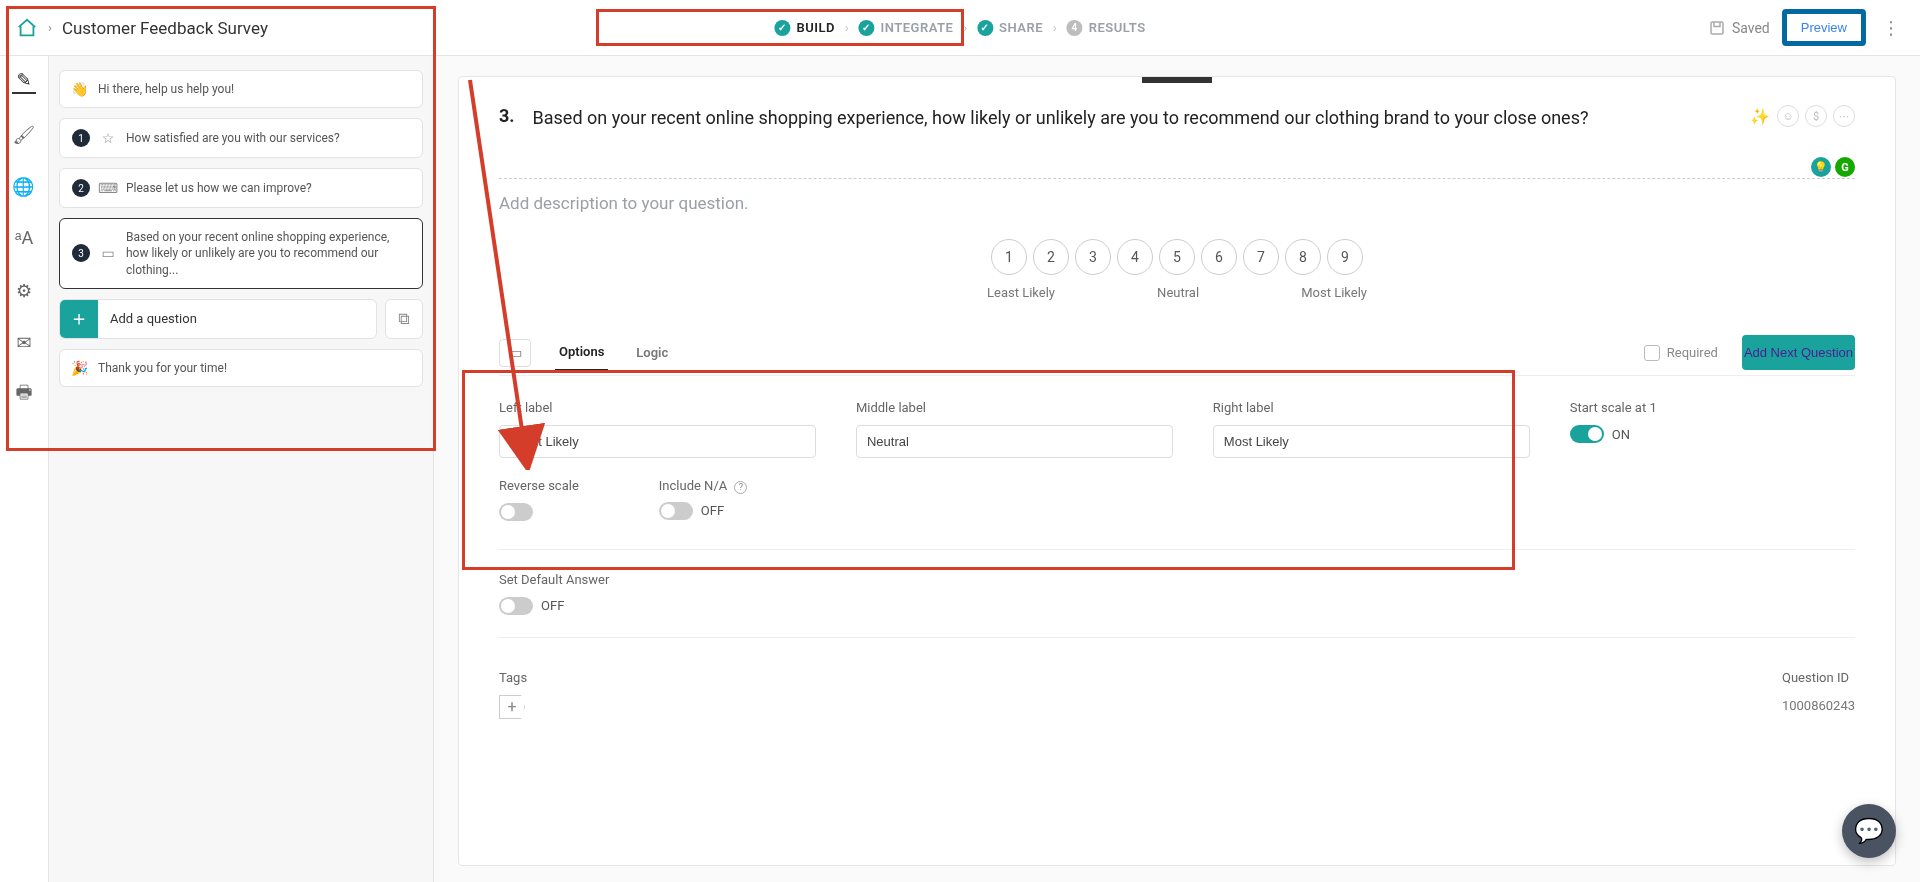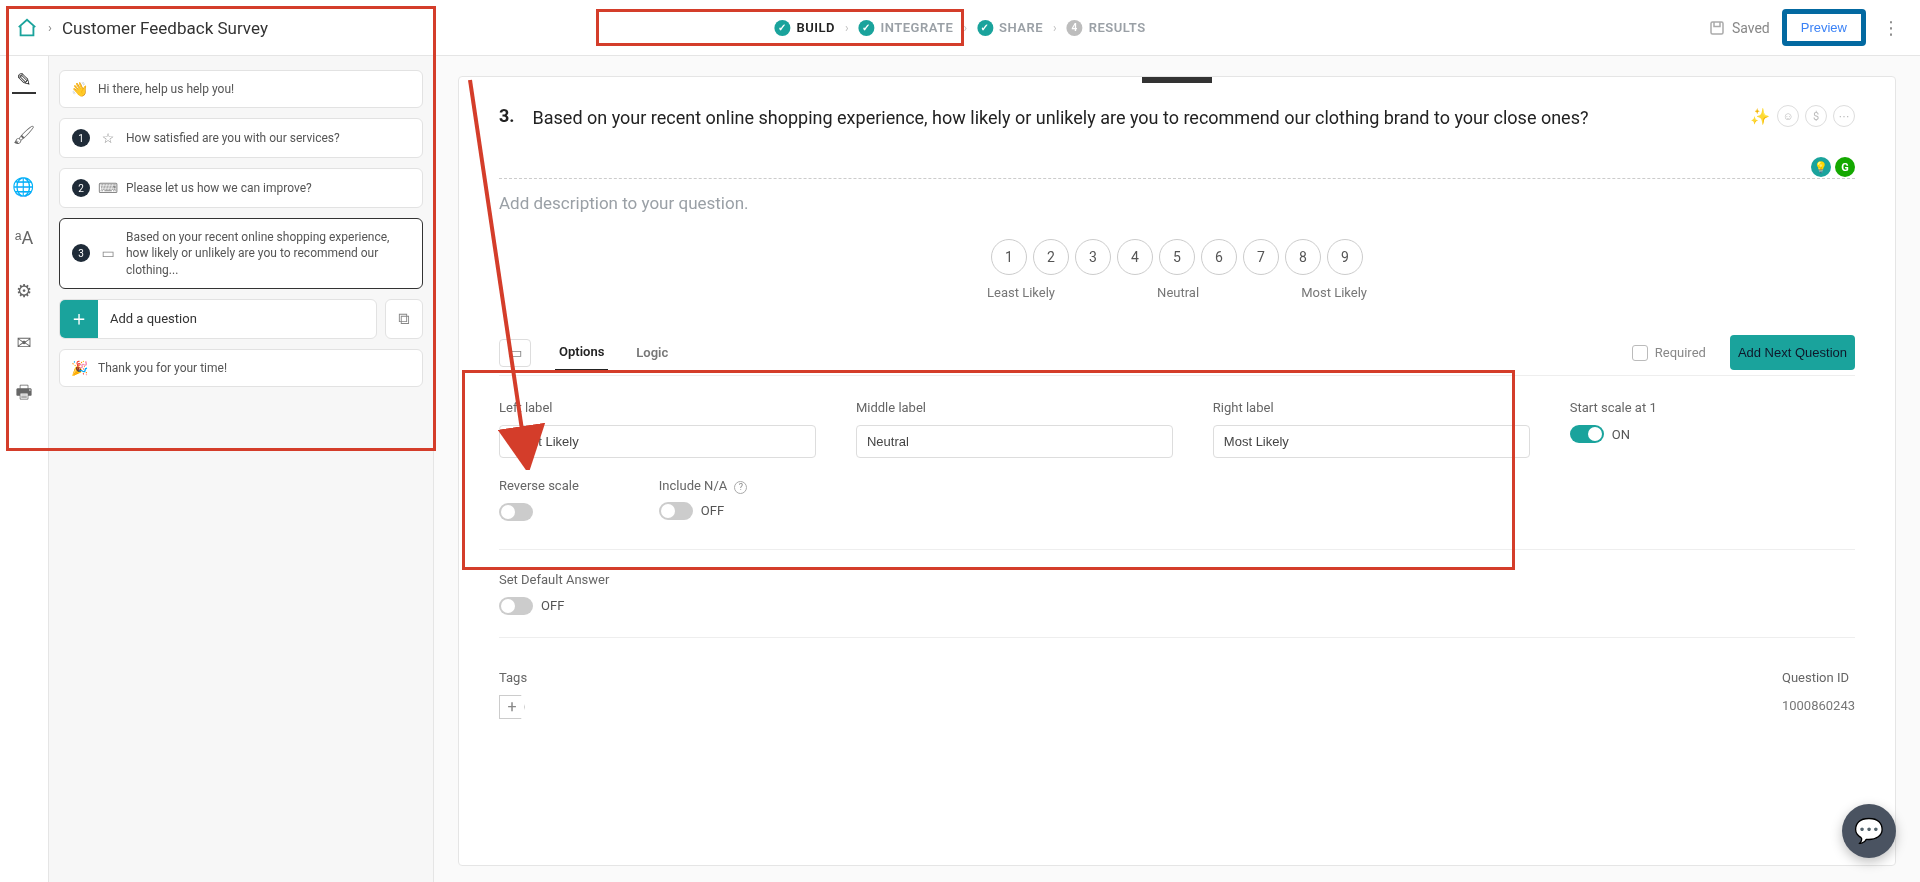--- a/index.html
+++ b/index.html
@@ -287,22 +287,22 @@
     margin-left:auto; display:flex; align-items:center; gap:24px;
   }
   .required {
     display:flex; align-items:center; gap:7px; color:#888; font-size:13px;
   }
   .checkbox {
     width:16px; height:16px; border:1.5px solid #bbb; border-radius:3px;
     display:inline-block; cursor:pointer;
   }
   .add-next-btn {
-    background:#1aa39c; color:#0f172a; border:none;
-    padding:10px 8px; border-radius:4px; font-size:13px;
+    background:#1aa39c; color:#4c1d95; border:none;
+    padding:10px 2px; border-radius:4px; font-size:13px;
     cursor:pointer;
   }
 
   .options-grid {
     display:flex; gap:40px; padding: 24px 0 20px 0; flex-wrap:wrap;
   }
   .opt-col { flex:1; min-width:180px; }
   .opt-col.wide { flex:1.3; }
   .opt-col.narrow { flex:.9; }
   .opt-label { font-size:13px; color:#666; margin-bottom:10px; display:block;}

